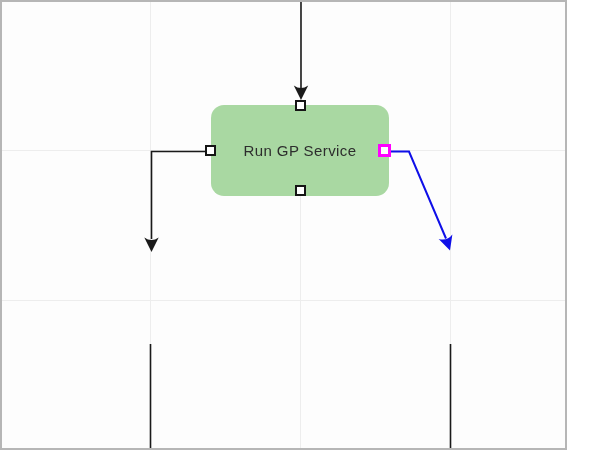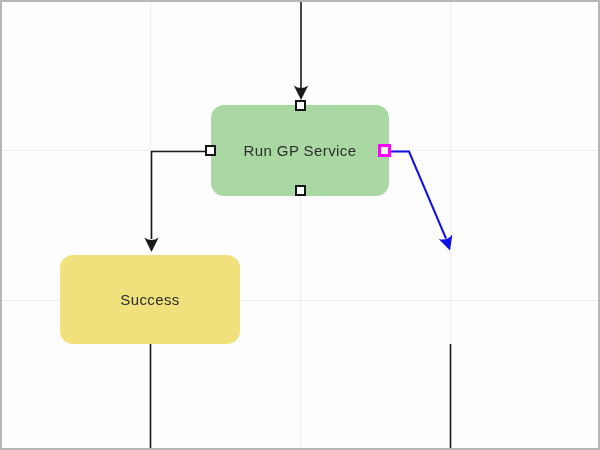--- a/index.html
+++ b/index.html
@@ -2,23 +2,24 @@
 <html><head>
 <meta charset="utf-8">
 <style>
   html, body { margin: 0; padding: 0; }
   body {
     font-family: "Liberation Sans", sans-serif;
     width: 600px; height: 450px; overflow: hidden;
   }
   .canvas {
     position: relative;
-    width: 600px; height: 450px;
+    width: 556px; height: 450px;
     background: #fdfdfd;
     overflow: hidden;
+    padding-left: 11px;
   }
   .frame {
     position: absolute; inset: 0;
     border: 2px solid #b6b6b6;
     pointer-events: none;
     z-index: 50;
   }
   .gridline { position: absolute; background: #ededed; z-index: 1; }
   .gridline.v { width: 1px; top: 0; bottom: 0; }
   .gridline.h { height: 1px; left: 0; right: 0; }
@@ -89,19 +90,16 @@
   </svg>
 
   <div class="node" style="left: 211px; top: 105px; width: 178px; height: 91px; background: rgb(169, 216, 162);">
     <span class="node-label" style="color: rgb(45, 45, 45);">Run GP Service</span>
     <span class="handle anchor" style="left:84px;top:-5px;"></span>
     <span class="handle anchor" style="left:-6px;top:40px;"></span>
     <span class="handle anchor" style="left:84px;top:80px;"></span>
     <span class="handle selected" style="left: 167px; top: 39px; border-color: rgb(255, 0, 255);"></span>
   </div>
 
-  <div class="node" style="left: 60px; top: 255px; width: 180px; height: 89px; background: rgb(240, 225, 124);">
-    <span class="node-label" style="color: rgb(45, 45, 45);">Success</span>
-  </div>
 
 
   <div class="frame" style="border-color: rgb(182, 182, 182);"></div>
 </div>
 
 </body></html>

